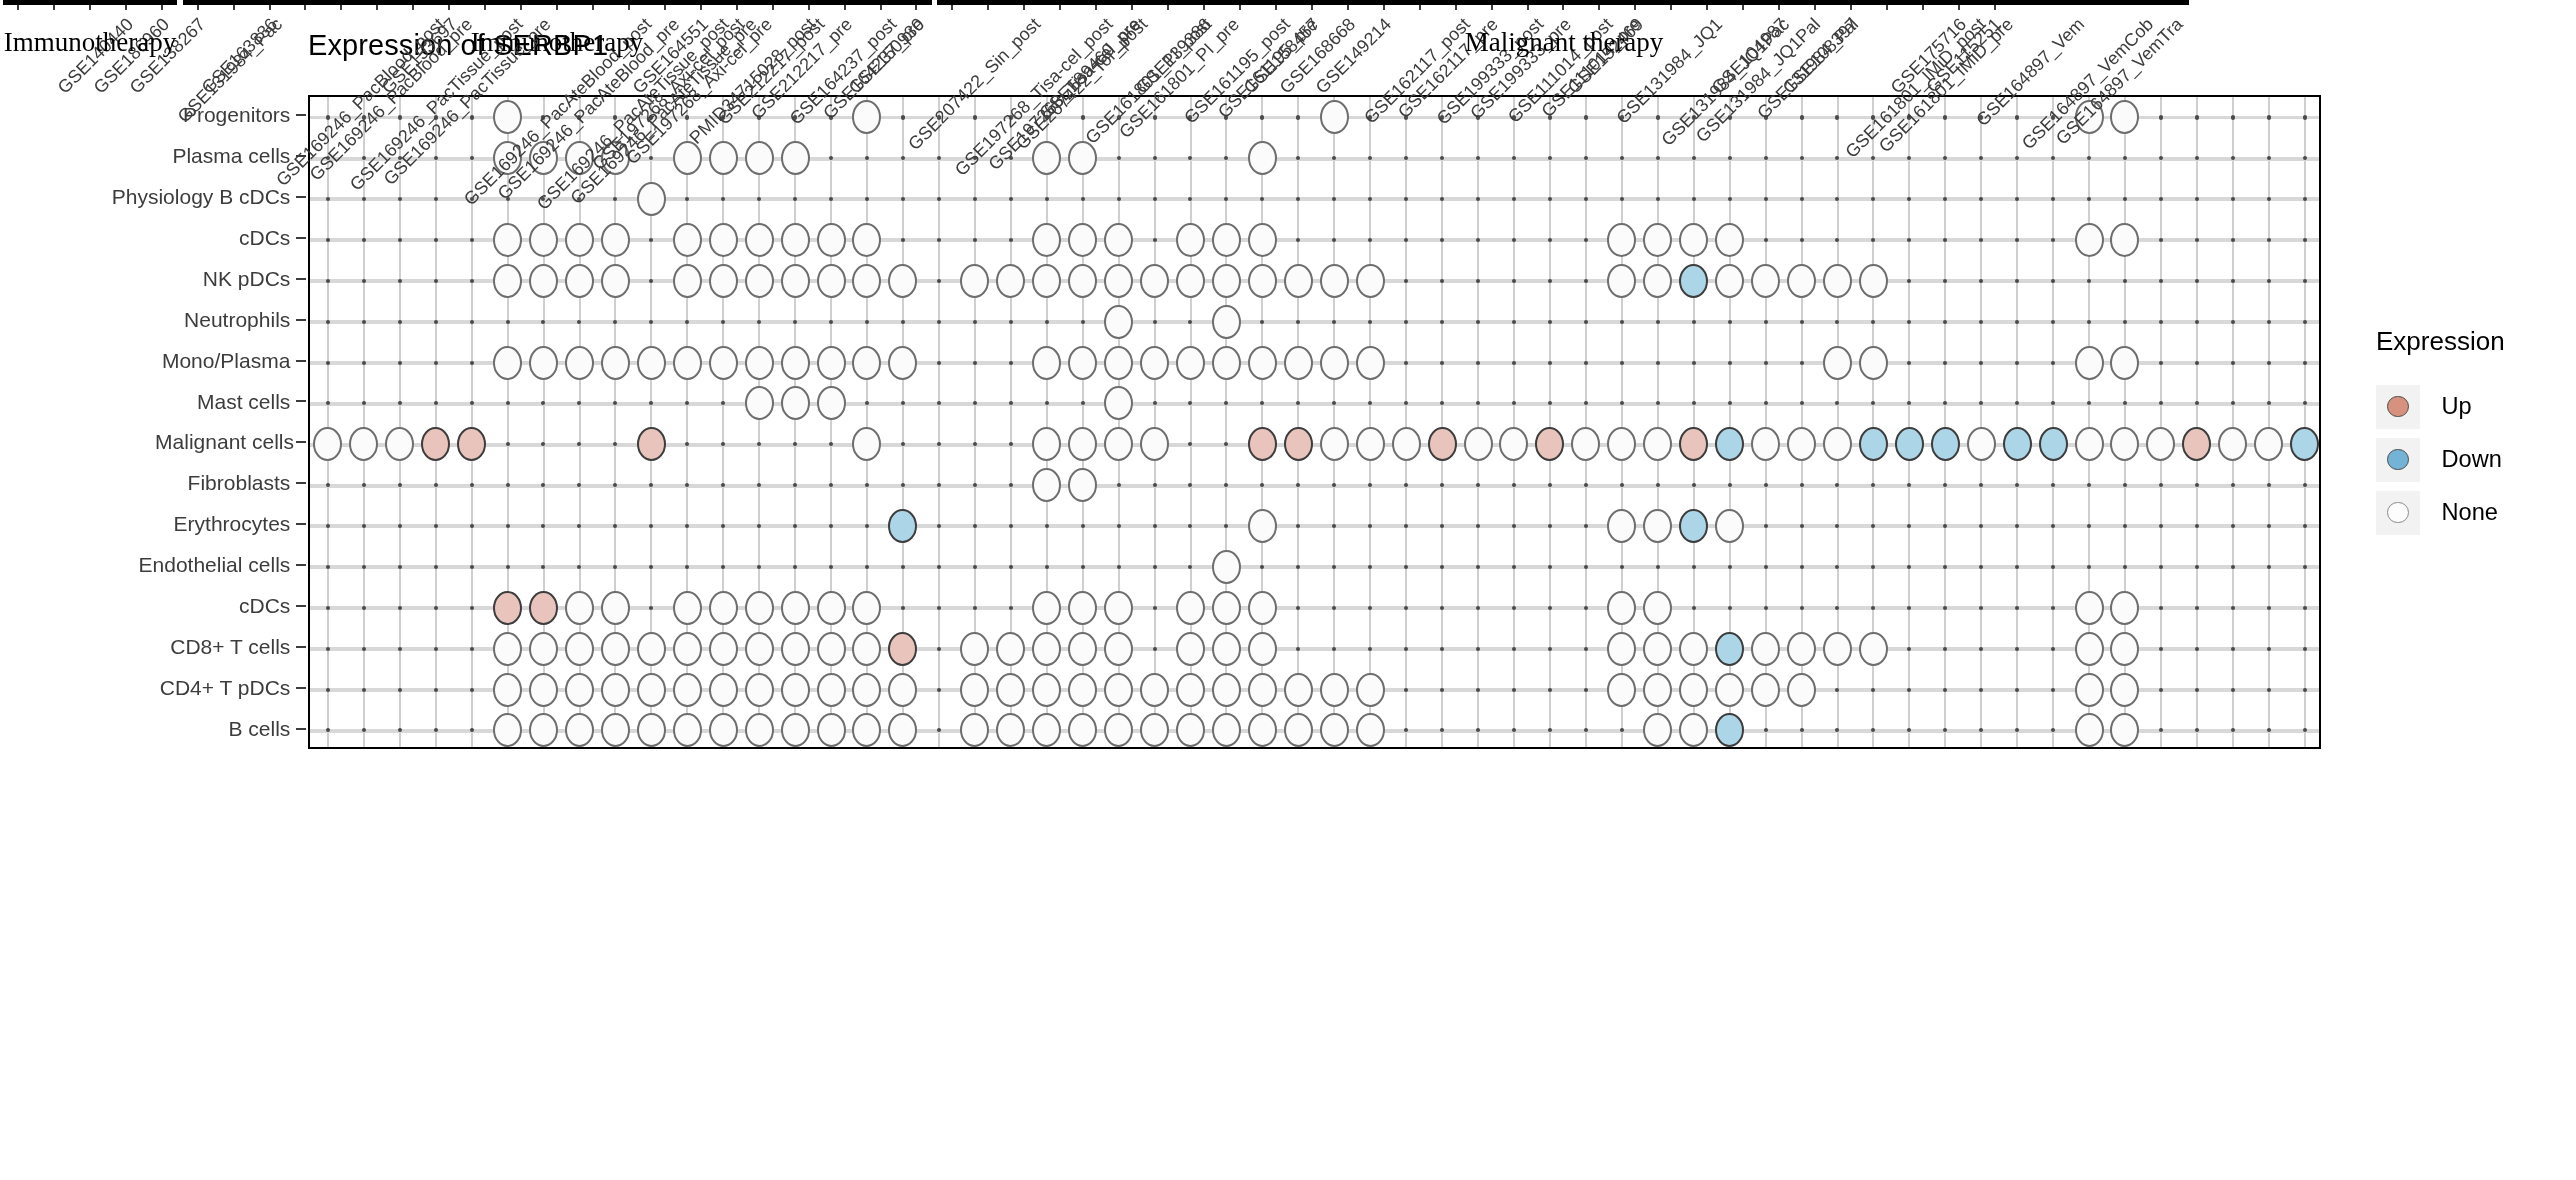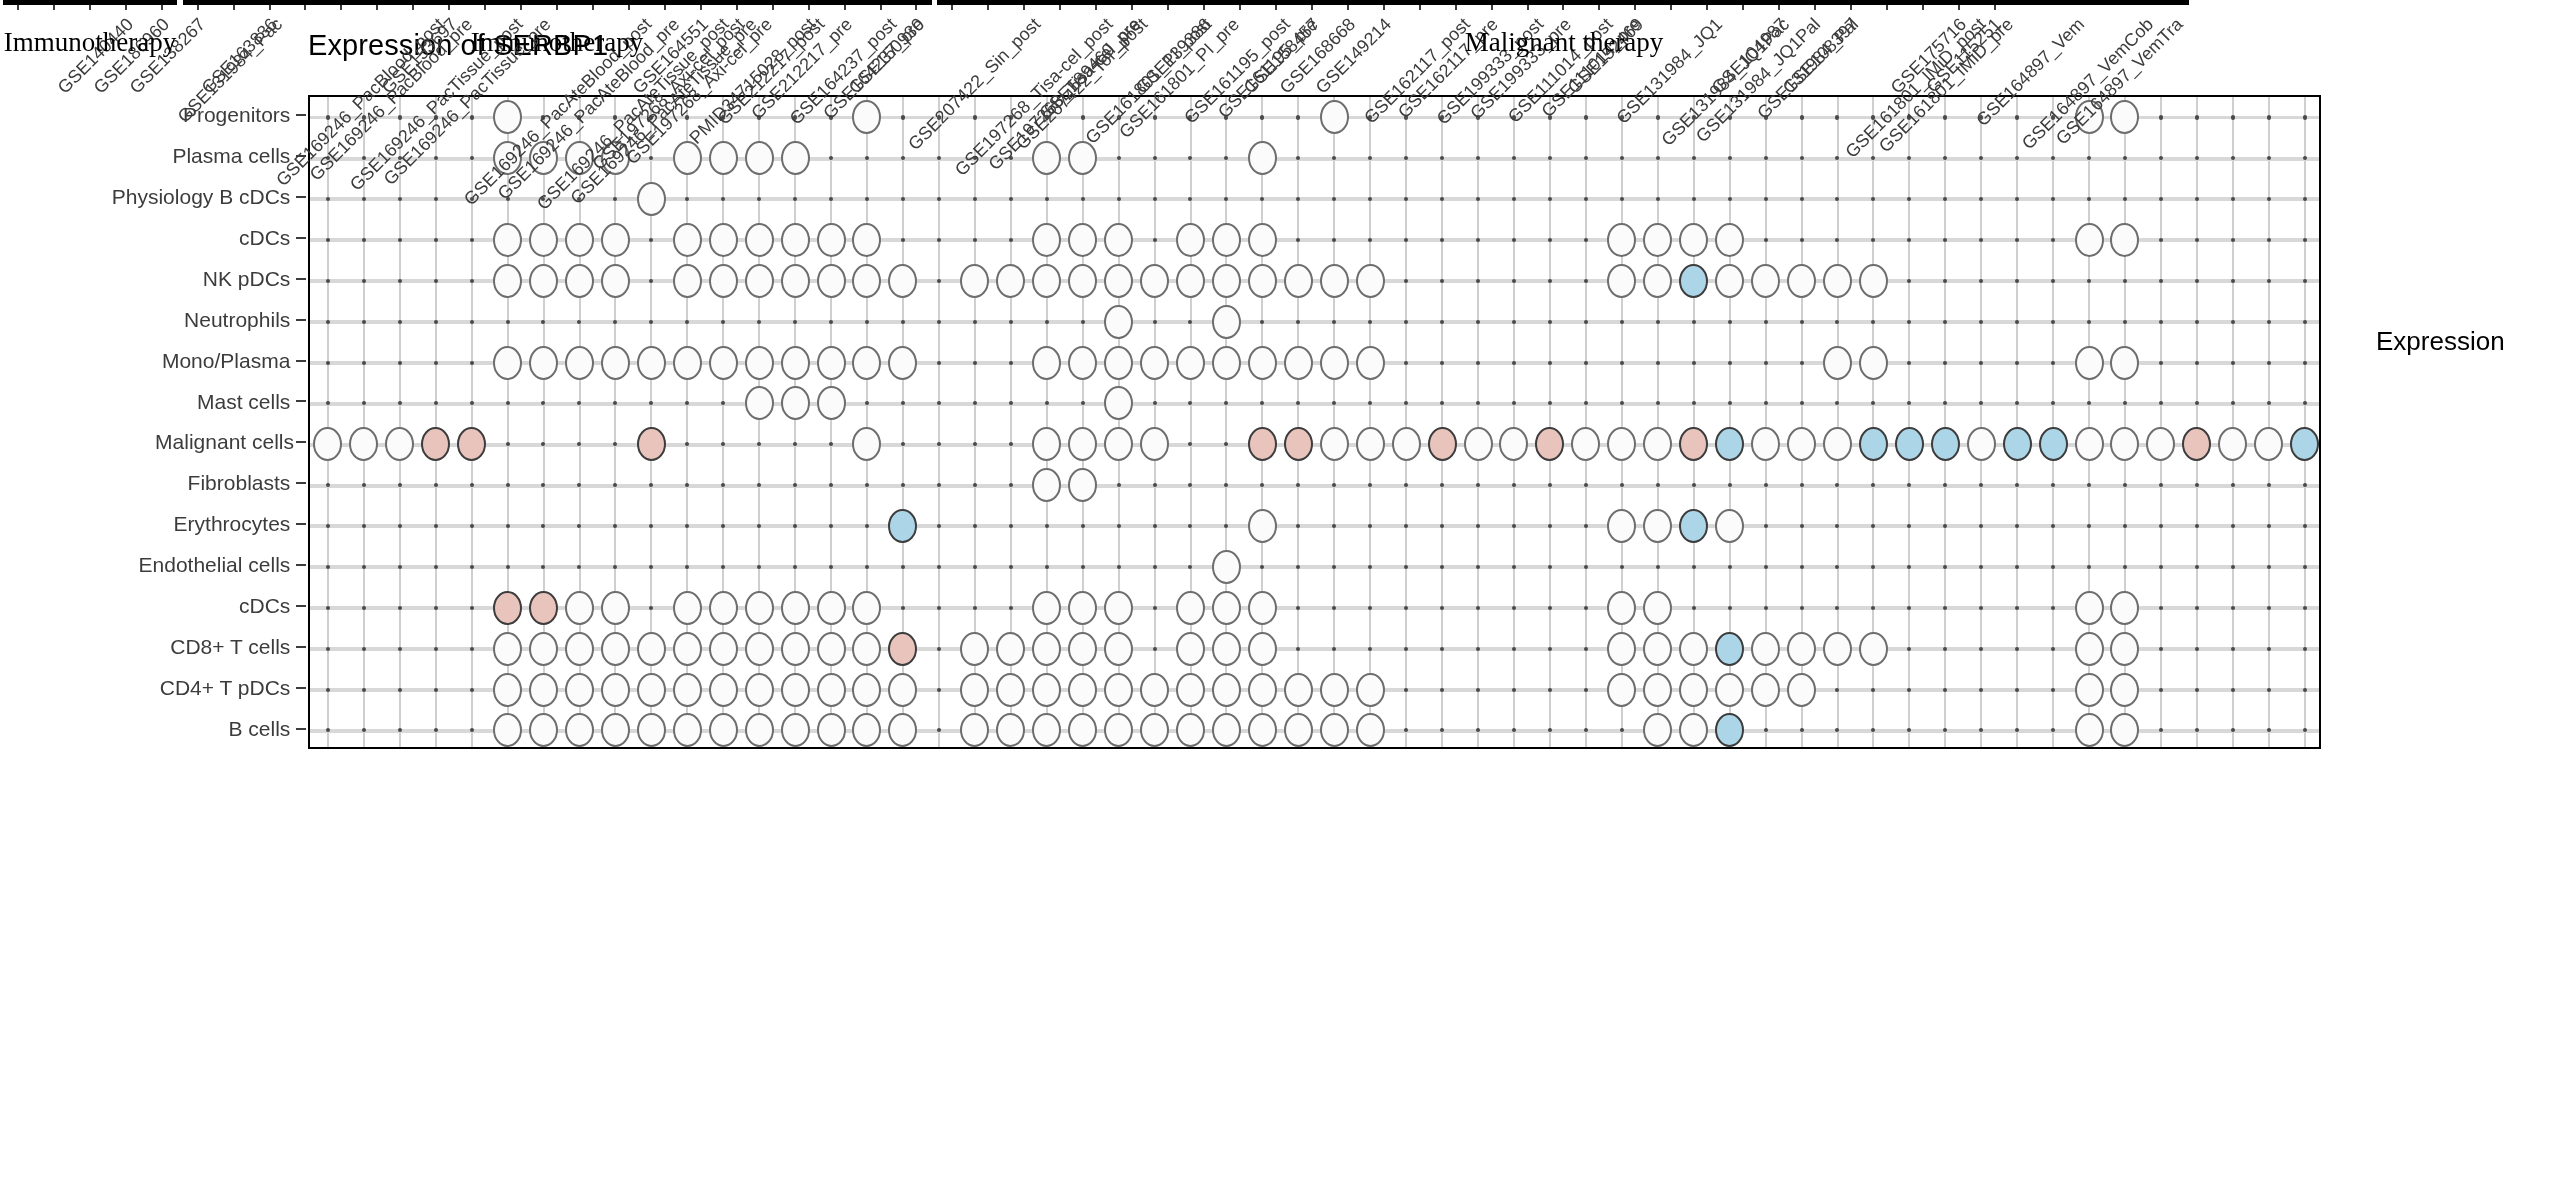--- a/index.html
+++ b/index.html
@@ -1183,15 +1183,35 @@
       <div class="grp-line" style="left: 2.9px; width: 174px; top: 0px;"></div>
       <div class="grp-label" style="left: 90px; top: 27px;">Immunotherapy</div>
       <div class="grp-line" style="left: 183px; width: 749px; top: 0px;"></div>
       <div class="grp-label" style="left: 557px; top: 27px;">Immunotherapy</div>
       <div class="grp-line" style="left: 937px; width: 1252px; top: 0px;"></div>
       <div class="grp-label" style="left: 1564px; top: 27px;">Malignant therapy</div>
     </div>
 
   <div id="legend">
     <div id="legend-title">Expression</div>
+    <div id="legend-items">
+        <div class="lg-row">
+          <div class="lg-key">
+            <div class="lg-dot up"></div>
+          </div>
+          <div class="lg-text">Up</div>
+        </div>
+        <div class="lg-row">
+          <div class="lg-key">
+            <div class="lg-dot down"></div>
+          </div>
+          <div class="lg-text">Down</div>
+        </div>
+        <div class="lg-row">
+          <div class="lg-key">
+            <div class="lg-dot none"></div>
+          </div>
+          <div class="lg-text">None</div>
+        </div>
+      </div>
   </div>
 </div>
 
 
 </body></html>

